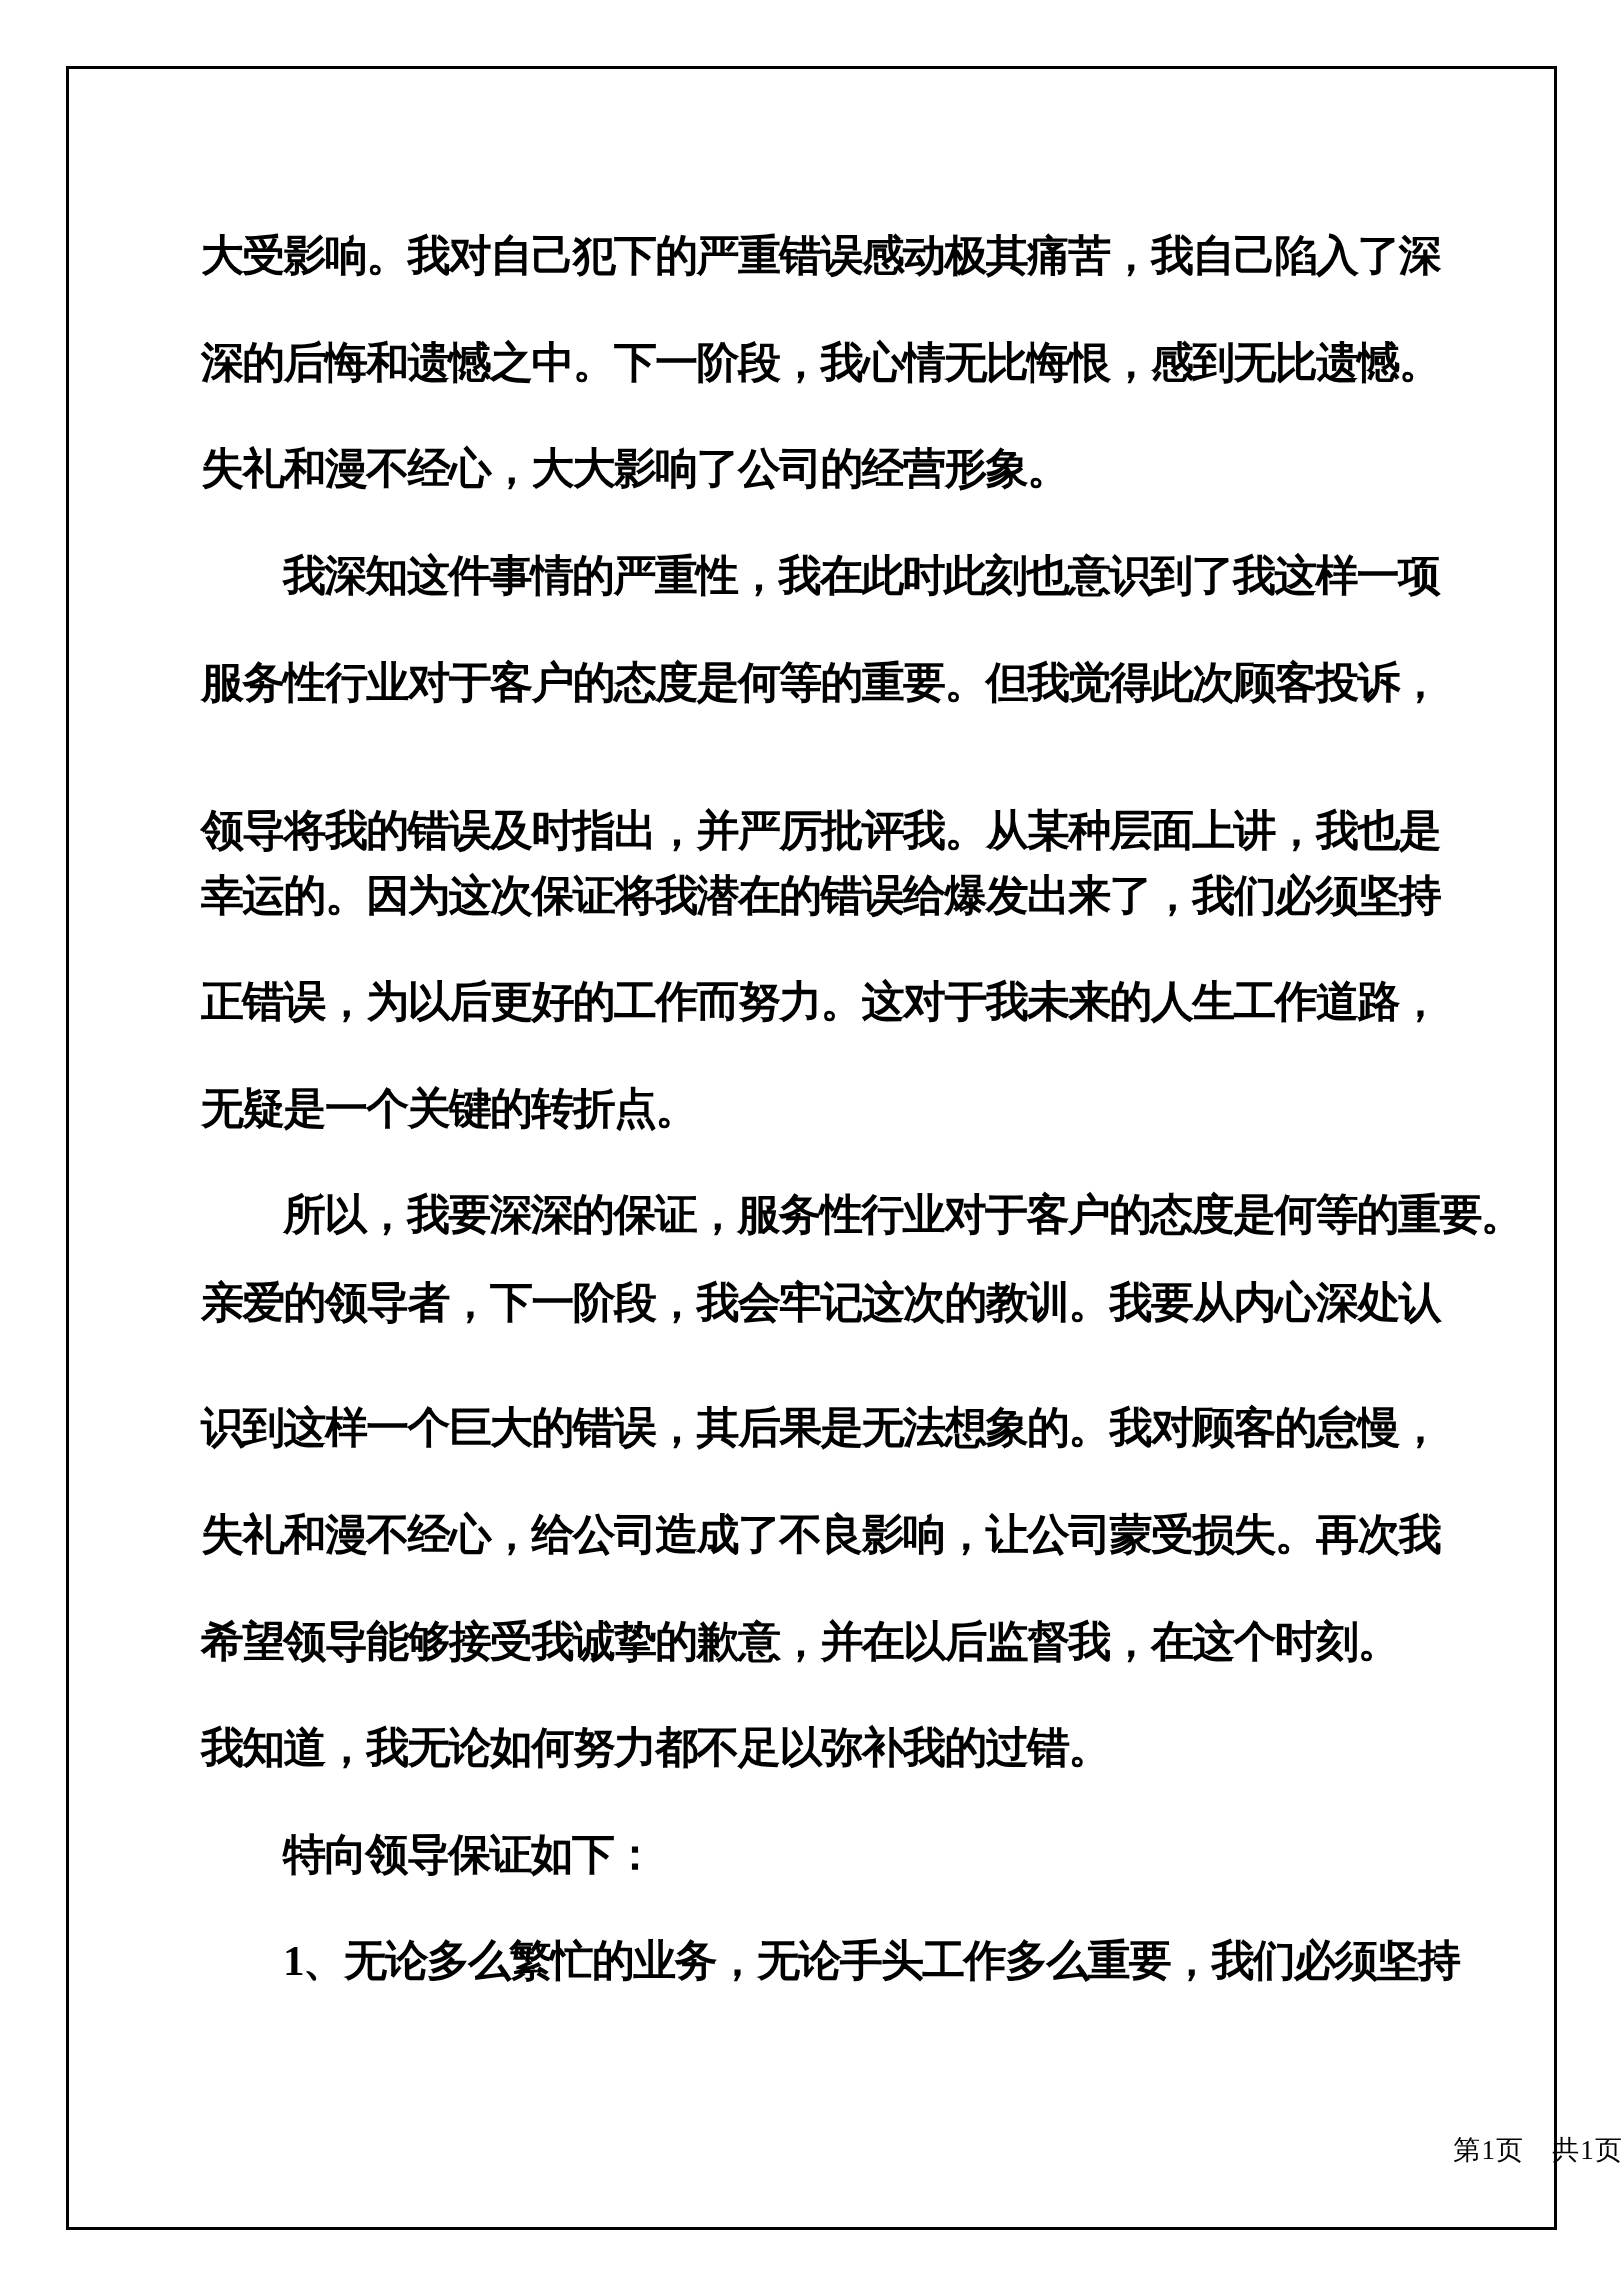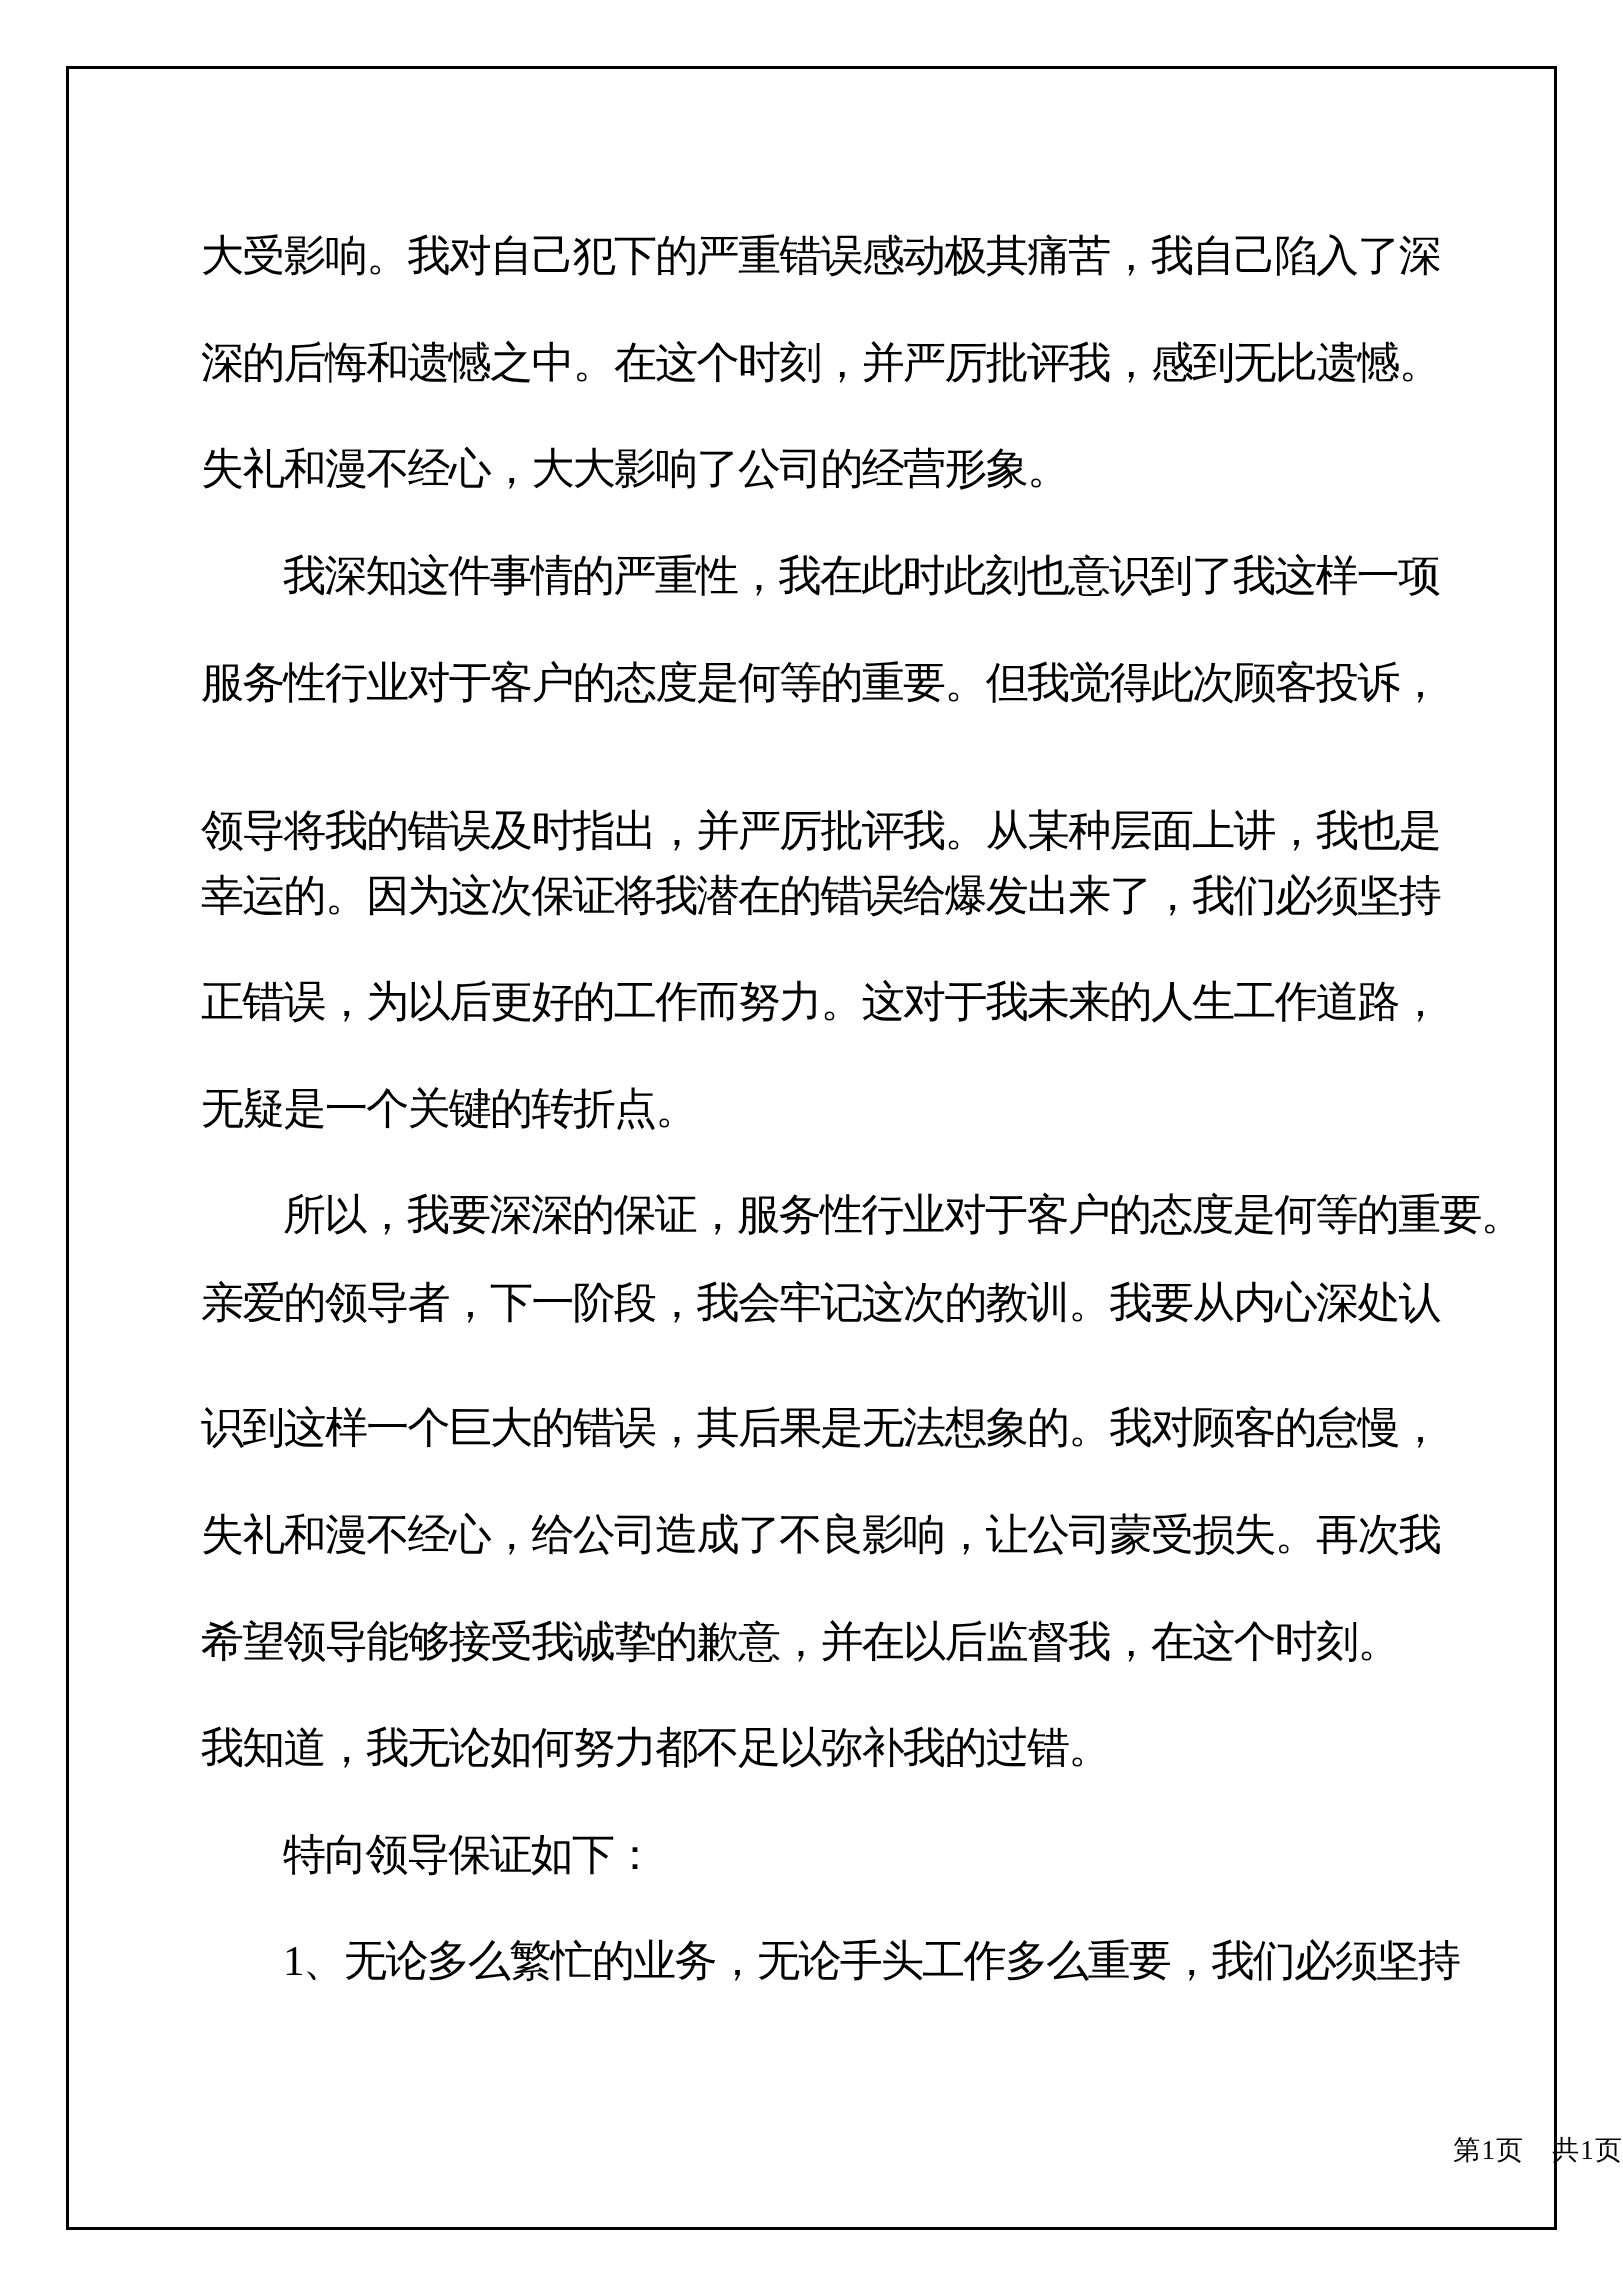--- a/index.html
+++ b/index.html
@@ -25,21 +25,21 @@
     background: transparent;
   }
   .text-line {
     position: absolute;
     left: 201px;
     color: #000000;
     font-size: 43px;
     line-height: 45px;
     letter-spacing: -1.7px;
     white-space: nowrap;
-    font-weight: 400;
+    font-weight: 700;
   }
   .text-line.indent {
     left: 283px;
     text-align: right;
   }
   .page-footer {
     position: absolute;
     top: 2135px;
     left: 0;
     width: 1623px;
@@ -49,21 +49,21 @@
     line-height: 31px;
     letter-spacing: 1.1px;
   }
 </style>
 </head>
 <body>
 
 <div class="page-frame"></div>
 
 <div class="text-line" style="top:233px">大受影响。我对自己犯下的严重错误感动极其痛苦，我自己陷入了深</div>
-<div class="text-line" style="top:340px">深的后悔和遗憾之中。在这个时刻，并严厉批评我，感到无比遗憾。</div>
+<div class="text-line" style="top:340px">深的后悔和遗憾之中。下一阶段，我心情无比悔恨，感到无比遗憾。</div>
 <div class="text-line" style="top:446px">失礼和漫不经心，大大影响了公司的经营形象。</div>
 <div class="text-line indent" style="top:553px">我深知这件事情的严重性，我在此时此刻也意识到了我这样一项</div>
 <div class="text-line" style="top:660px">服务性行业对于客户的态度是何等的重要。但我觉得此次顾客投诉，</div>
 <div class="text-line" style="top:808px">领导将我的错误及时指出，并严厉批评我。从某种层面上讲，我也是</div>
 <div class="text-line" style="top:873px">幸运的。因为这次保证将我潜在的错误给爆发出来了，我们必须坚持</div>
 <div class="text-line" style="top:979px">正错误，为以后更好的工作而努力。这对于我未来的人生工作道路，</div>
 <div class="text-line" style="top:1086px">无疑是一个关键的转折点。</div>
 <div class="text-line indent" style="top:1192px">所以，我要深深的保证，服务性行业对于客户的态度是何等的重要。</div>
 <div class="text-line" style="top:1280px">亲爱的领导者，下一阶段，我会牢记这次的教训。我要从内心深处认</div>
 <div class="text-line" style="top:1405px">识到这样一个巨大的错误，其后果是无法想象的。我对顾客的怠慢，</div>

